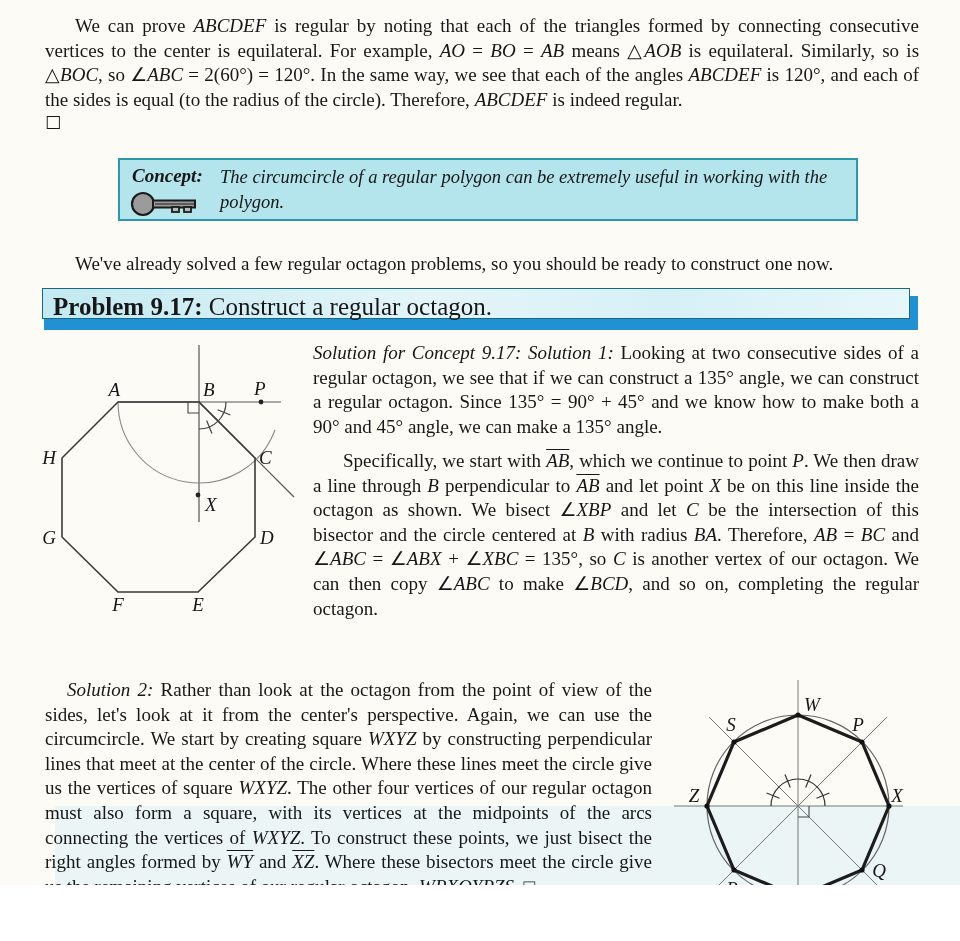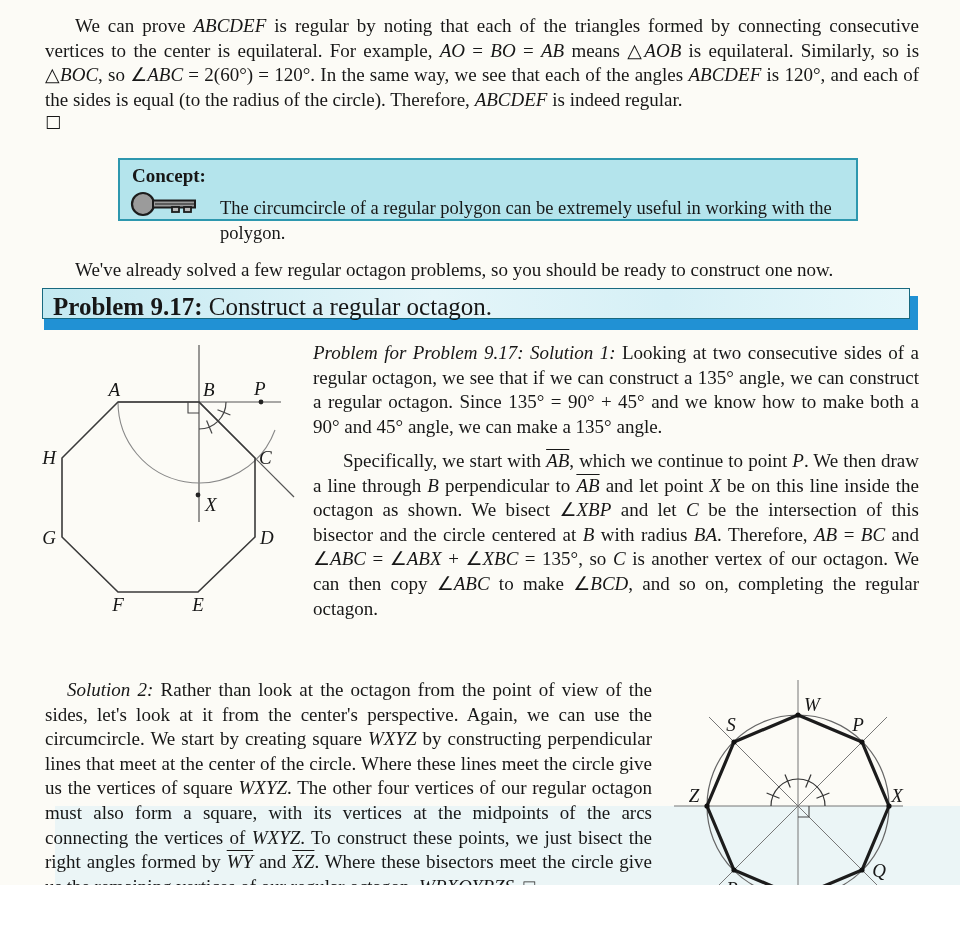--- a/index.html
+++ b/index.html
@@ -7,24 +7,24 @@
         font-family:"Liberation Serif",serif;color:#171717;}
   .para{position:absolute;text-align:justify;font-size:19px;line-height:24.6px;}
   .indent{text-indent:30px;}
   .it{font-style:italic;}
   .bd{font-weight:bold;}
   .ov{text-decoration:overline;}
   .tint{position:absolute;left:55px;top:806px;width:905px;height:129px;background:#dcf0f5;opacity:.55;}
   .proofsq{position:absolute;left:45px;top:111px;font-size:17px;font-family:"DejaVu Sans",sans-serif;}
   
   .concept{position:absolute;left:118px;top:158px;width:740px;height:63px;box-sizing:border-box;
-           background:#b4e4ec;border:2px solid #2d97ae;}
+           background:#b4e4ec;border:2px solid #2d97ae;font-style:italic;}
   .concept-label{position:absolute;left:12px;top:5px;font-weight:bold;font-size:19px;}
   .concept-key{position:absolute;left:10px;top:31px;}
-  .concept-text{position:absolute;left:100px;top:5px;width:628px;font-size:18.5px;line-height:25px;margin-top:31px;}
+  .concept-text{position:absolute;left:100px;top:5px;width:628px;font-size:18.5px;line-height:25px;}
   
   .problem-shadow{position:absolute;left:44px;top:296px;width:874px;height:34px;background:#2191d4;}
   .problem-box{position:absolute;left:42px;top:288px;width:868px;height:31px;box-sizing:border-box;
                border:1.5px solid #18697f;
                background:linear-gradient(90deg,#c3e9f1,#e4f5f9 45%,#d6f0f6 72%,#e6f7fa);}
   .problem-text{position:absolute;left:10px;top:4px;font-size:25px;white-space:nowrap;}
   .bottom-bar{position:absolute;left:57px;top:935px;width:903px;height:6px;background:#1d87cd;}
   svg{position:absolute;}
   svg text{font-family:"Liberation Serif",serif;font-style:italic;font-size:19px;fill:#171717;}
 </style>
@@ -45,21 +45,21 @@
         <circle cx="13" cy="13" r="11" fill="#9b9b9b" stroke="#1c1c1c" stroke-width="2.2"></circle>
         <rect x="23" y="9.5" width="42" height="7" fill="#9b9b9b" stroke="#1c1c1c" stroke-width="2"></rect>
         <rect x="42" y="16" width="7" height="5" fill="#b9b9b9" stroke="#1c1c1c" stroke-width="1.8"></rect>
         <rect x="54" y="16" width="7" height="5" fill="#b9b9b9" stroke="#1c1c1c" stroke-width="1.8"></rect>
         <line x1="25" y1="13" x2="64" y2="13" stroke="#1c1c1c" stroke-width="1.2"></line>
       </svg>
     </div>
     <div class="concept-text">The circumcircle of a regular polygon can be extremely useful in working with the polygon.</div>
   </div>
 
-  <div class="para indent" style="left:45px;top:252px;width:874px;margin-top:6px;">We've already solved a few regular octagon problems, so you should be ready to construct one now.</div>
+  <div class="para indent" style="left:45px;top:252px;width:874px;">We've already solved a few regular octagon problems, so you should be ready to construct one now.</div>
 
   <div class="problem-shadow"></div>
   <div class="problem-box">
     <div class="problem-text"><span class="bd">Problem 9.17:</span><span> Construct a regular octagon.</span></div>
   </div>
 
   <svg style="left:30px;top:338px;" width="275" height="290" viewBox="30 338 275 290">
     <line x1="199" y1="345" x2="199" y2="522" stroke="#555" stroke-width="1.2"></line>
     <line x1="118" y1="402" x2="281" y2="402" stroke="#555" stroke-width="1.2"></line>
     <line x1="199" y1="402" x2="294" y2="497" stroke="#555" stroke-width="1.2"></line>
@@ -76,21 +76,21 @@
     <text x="254" y="395">P</text>
     <text x="56" y="464" text-anchor="end">H</text>
     <text x="259" y="464">C</text>
     <text x="205" y="511">X</text>
     <text x="56" y="544" text-anchor="end">G</text>
     <text x="260" y="544">D</text>
     <text x="118" y="611" text-anchor="middle">F</text>
     <text x="198" y="611" text-anchor="middle">E</text>
   </svg>
 
-  <div class="para" style="left:313px;top:341px;width:606px;"><span class="it">Problem for Problem 9.17: Solution 1:</span><span> Looking at two consecutive sides of a regular octagon, we see that if we can construct a 135° angle, we can construct a regular octagon. Since 135° = 90° + 45° and we know how to make both a 90° and 45° angle, we can make a 135° angle.</span></div>
+  <div class="para" style="left:313px;top:341px;width:606px;"><span class="it">Solution for Concept 9.17: Solution 1:</span><span> Looking at two consecutive sides of a regular octagon, we see that if we can construct a 135° angle, we can construct a regular octagon. Since 135° = 90° + 45° and we know how to make both a 90° and 45° angle, we can make a 135° angle.</span></div>
   <div class="para indent" style="left:313px;top:449px;width:606px;"><span>Specifically, we start with </span><span class="it ov">AB</span><span>, which we continue to point </span><span class="it">P</span><span>. We then draw a line through </span><span class="it">B</span><span> perpendicular to </span><span class="it ov">AB</span><span> and let point </span><span class="it">X</span><span> be on this line inside the octagon as shown. We bisect ∠</span><span class="it">XBP</span><span> and let </span><span class="it">C</span><span> be the intersection of this bisector and the circle centered at </span><span class="it">B</span><span> with radius </span><span class="it">BA</span><span>. Therefore, </span><span class="it">AB</span><span> = </span><span class="it">BC</span><span> and ∠</span><span class="it">ABC</span><span> = ∠</span><span class="it">ABX</span><span> + ∠</span><span class="it">XBC</span><span> = 135°, so </span><span class="it">C</span><span> is another vertex of our octagon. We can then copy ∠</span><span class="it">ABC</span><span> to make ∠</span><span class="it">BCD</span><span>, and so on, completing the regular octagon.</span></div>
 
 
   <div class="para" style="left:45px;top:678px;width:607px;text-indent:22px;"><span class="it">Solution 2:</span><span> Rather than look at the octagon from the point of view of the sides, let's look at it from the center's perspective. Again, we can use the circumcircle. We start by creating square </span><span class="it">WXYZ</span><span> by constructing perpendicular lines that meet at the center of the circle. Where these lines meet the circle give us the vertices of square </span><span class="it">WXYZ</span><span>. The other four vertices of our regular octagon must also form a square, with its vertices at the midpoints of the arcs connecting the vertices of </span><span class="it">WXYZ</span><span>. To construct these points, we just bisect the right angles formed by </span><span class="it ov">WY</span><span> and </span><span class="it ov">XZ</span><span>. Where these bisectors meet the circle give us the remaining vertices of our regular octagon, </span><span class="it">WPXQYRZS</span><span>. □</span></div>
 
   <svg style="left:668px;top:672px;" width="250" height="265" viewBox="668 672 250 265">
     <line x1="798" y1="680" x2="798" y2="930" stroke="#777" stroke-width="1"></line>
     <line x1="674" y1="806" x2="903" y2="806" stroke="#777" stroke-width="1"></line>
     <line x1="709" y1="717" x2="887" y2="895" stroke="#777" stroke-width="1"></line>
     <line x1="887" y1="717" x2="709" y2="895" stroke="#777" stroke-width="1"></line>

